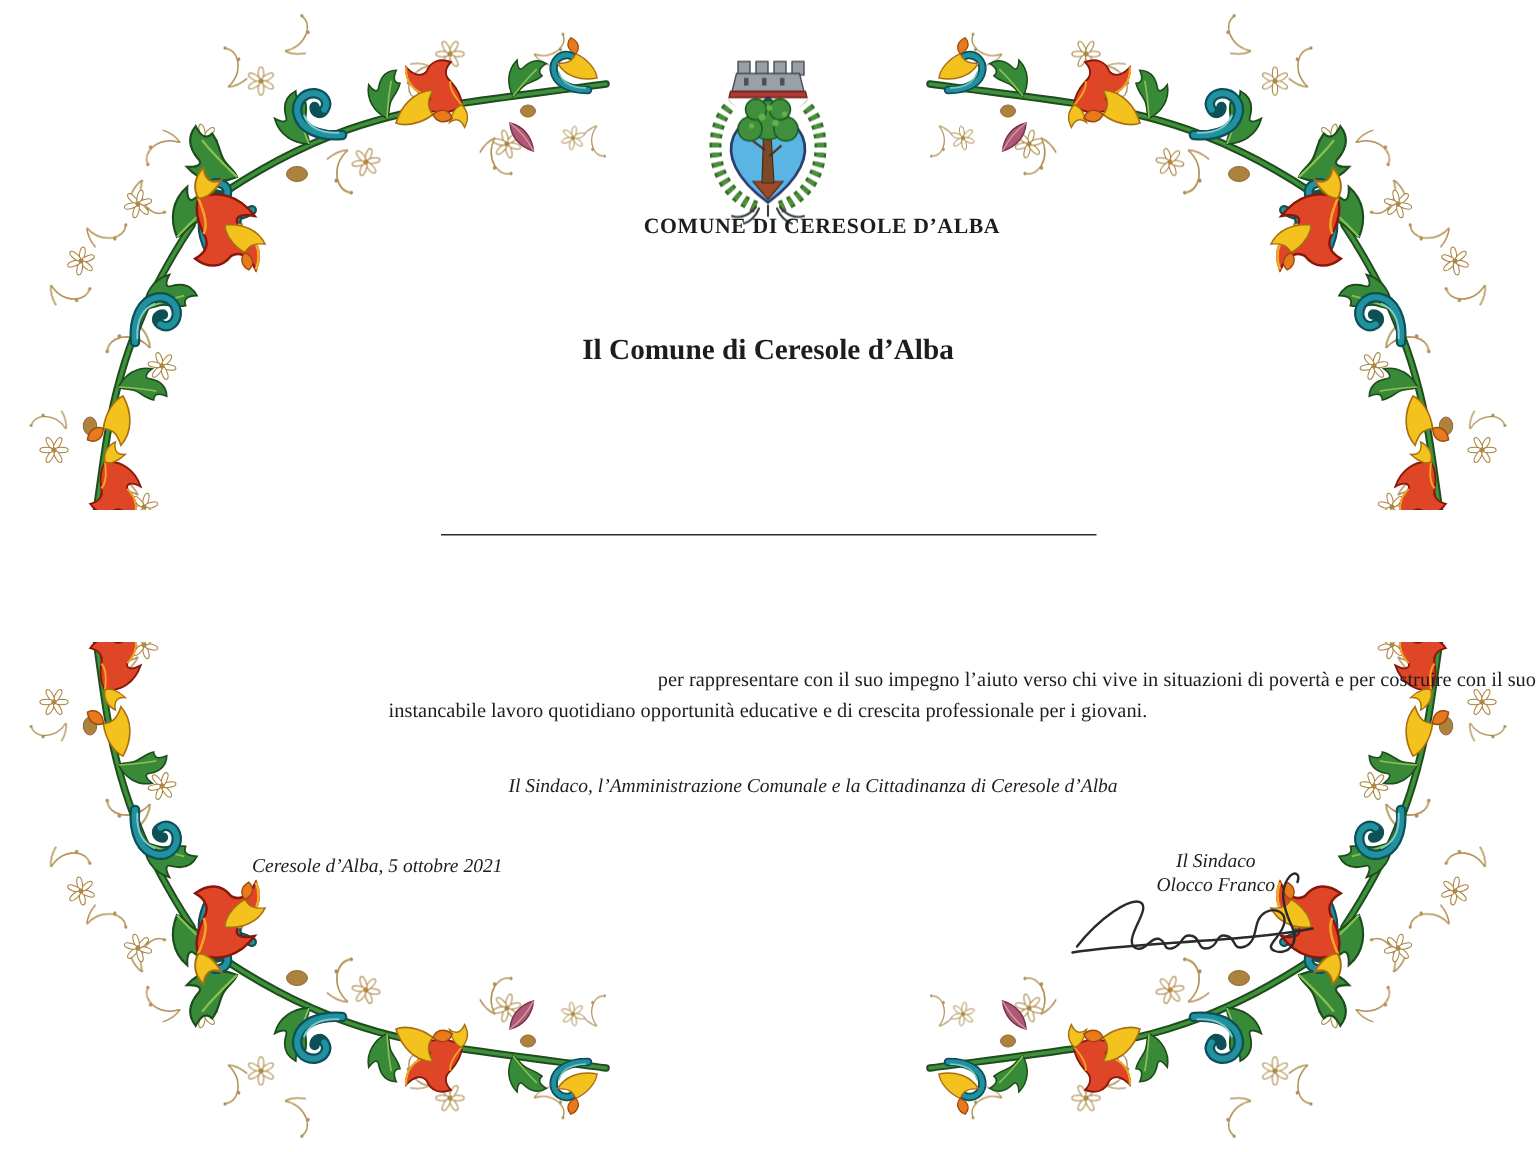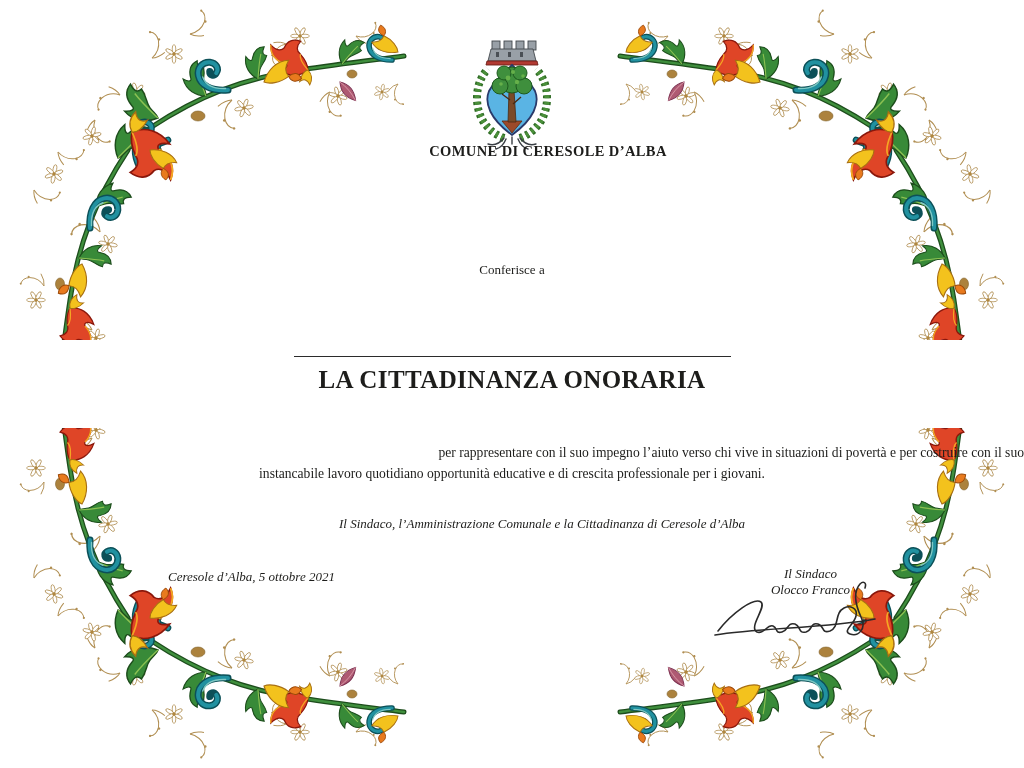--- a/index.html
+++ b/index.html
@@ -222,24 +222,23 @@
       <path d="M52,104 C36,98 25,84 25,64 C25,52 29,42 36,35" stroke="#2e6b24" stroke-width="8" stroke-dasharray="3 3.4"></path>
       <path d="M52,104 C36,98 25,84 25,64 C25,52 29,42 36,35" stroke="#4a8f3a" stroke-width="5" stroke-dasharray="3 3.4"></path>
       <path d="M68,104 C84,98 95,84 95,64 C95,52 91,42 84,35" stroke="#2e6b24" stroke-width="8" stroke-dasharray="3 3.4"></path>
       <path d="M68,104 C84,98 95,84 95,64 C95,52 91,42 84,35" stroke="#4a8f3a" stroke-width="5" stroke-dasharray="3 3.4"></path>
       <path d="M52,104 C48,109 42,112 36,110 M54,105 C52,110 48,114 44,115 M68,104 C72,109 78,112 84,110 M66,105 C68,110 72,114 76,115 M60,103 L60,110" stroke="#3a3f45" stroke-width="1.4" stroke-linecap="round"></path>
     </g>
   </svg>
 
   <div class="abs centered municipality">COMUNE DI CERESOLE D’ALBA</div>
 
-  <div class="abs centered confers">Conferisce a</div>
+  <div class="abs centered issuer">Il Comune di Ceresole d’Alba</div>
 
   <div class="abs name-rule"></div>
-  <div class="abs centered award">LA CITTADINANZA ONORARIA</div>
 
   <div class="abs centered motivation l1">per rappresentare con il suo impegno  l’aiuto verso chi vive in situazioni di povertà e per costruire con il suo</div>
   <div class="abs centered motivation l2">instancabile lavoro quotidiano opportunità educative e di crescita professionale per i giovani.</div>
 
   <div class="abs centered dedication">Il Sindaco, l’Amministrazione Comunale e la Cittadinanza di Ceresole d’Alba</div>
 
   <div class="abs place-date">Ceresole d’Alba, 5 ottobre 2021</div>
 
   <div class="abs sig-block">
     <div>Il Sindaco</div>

